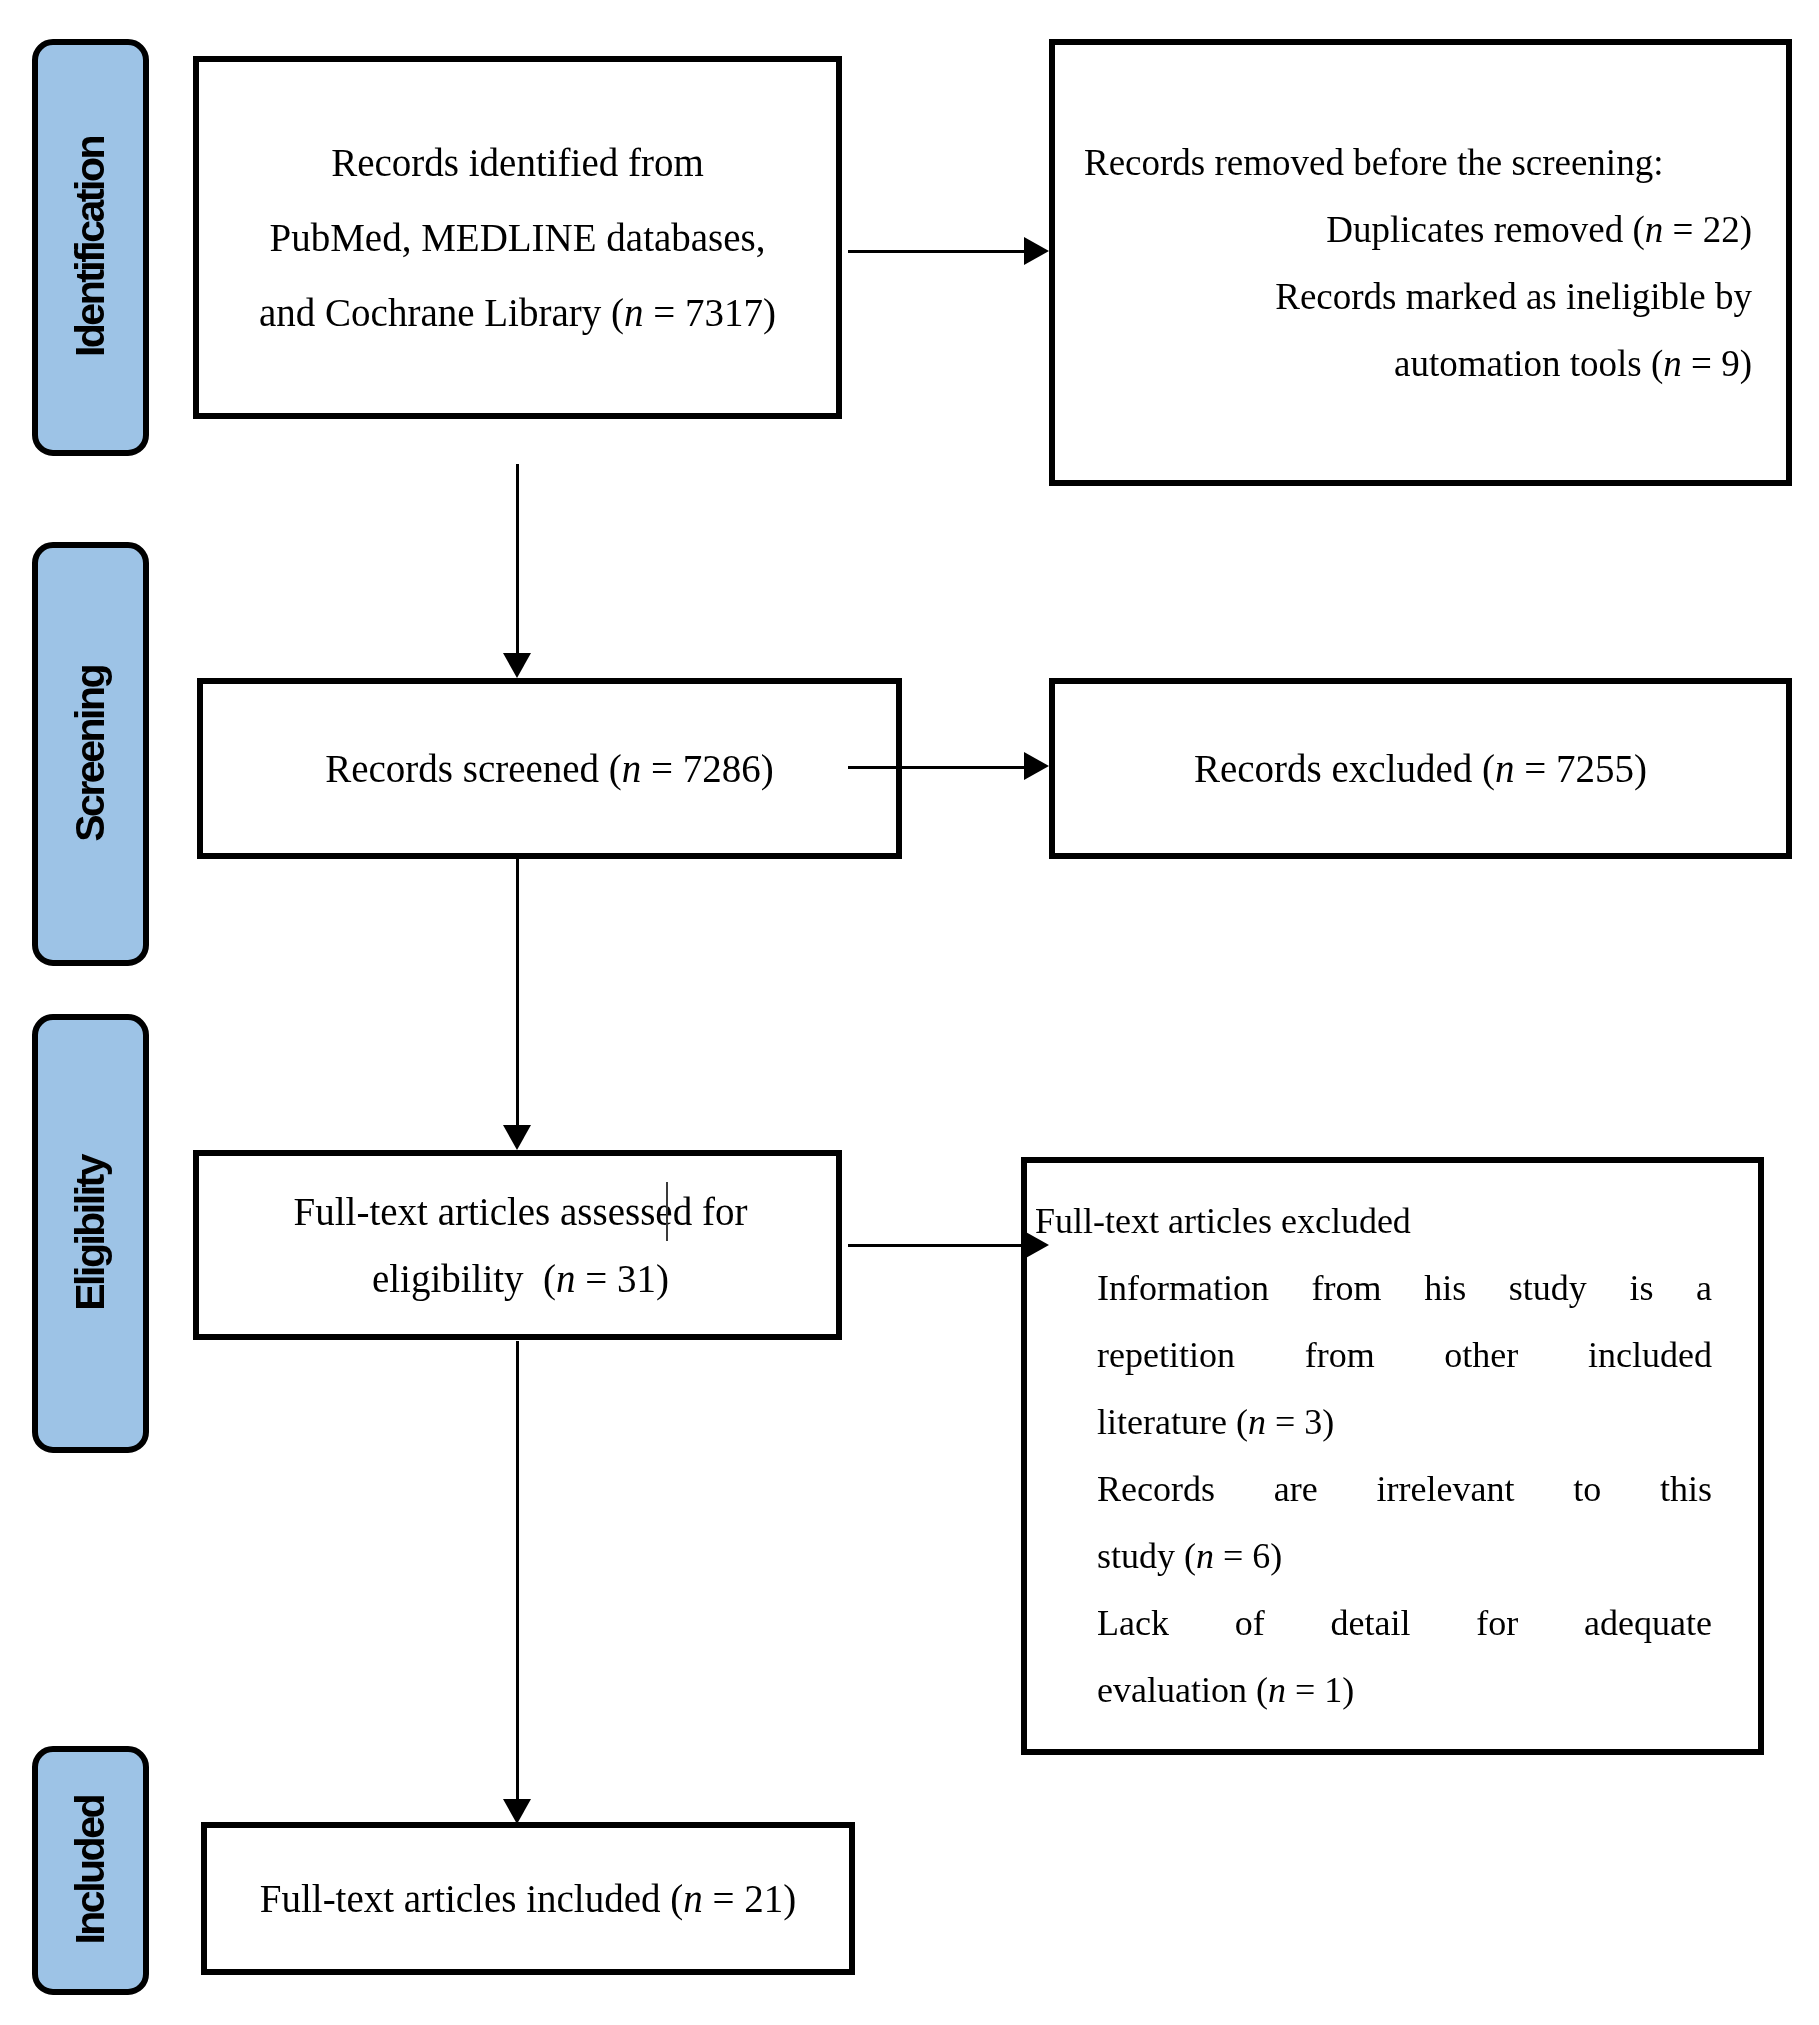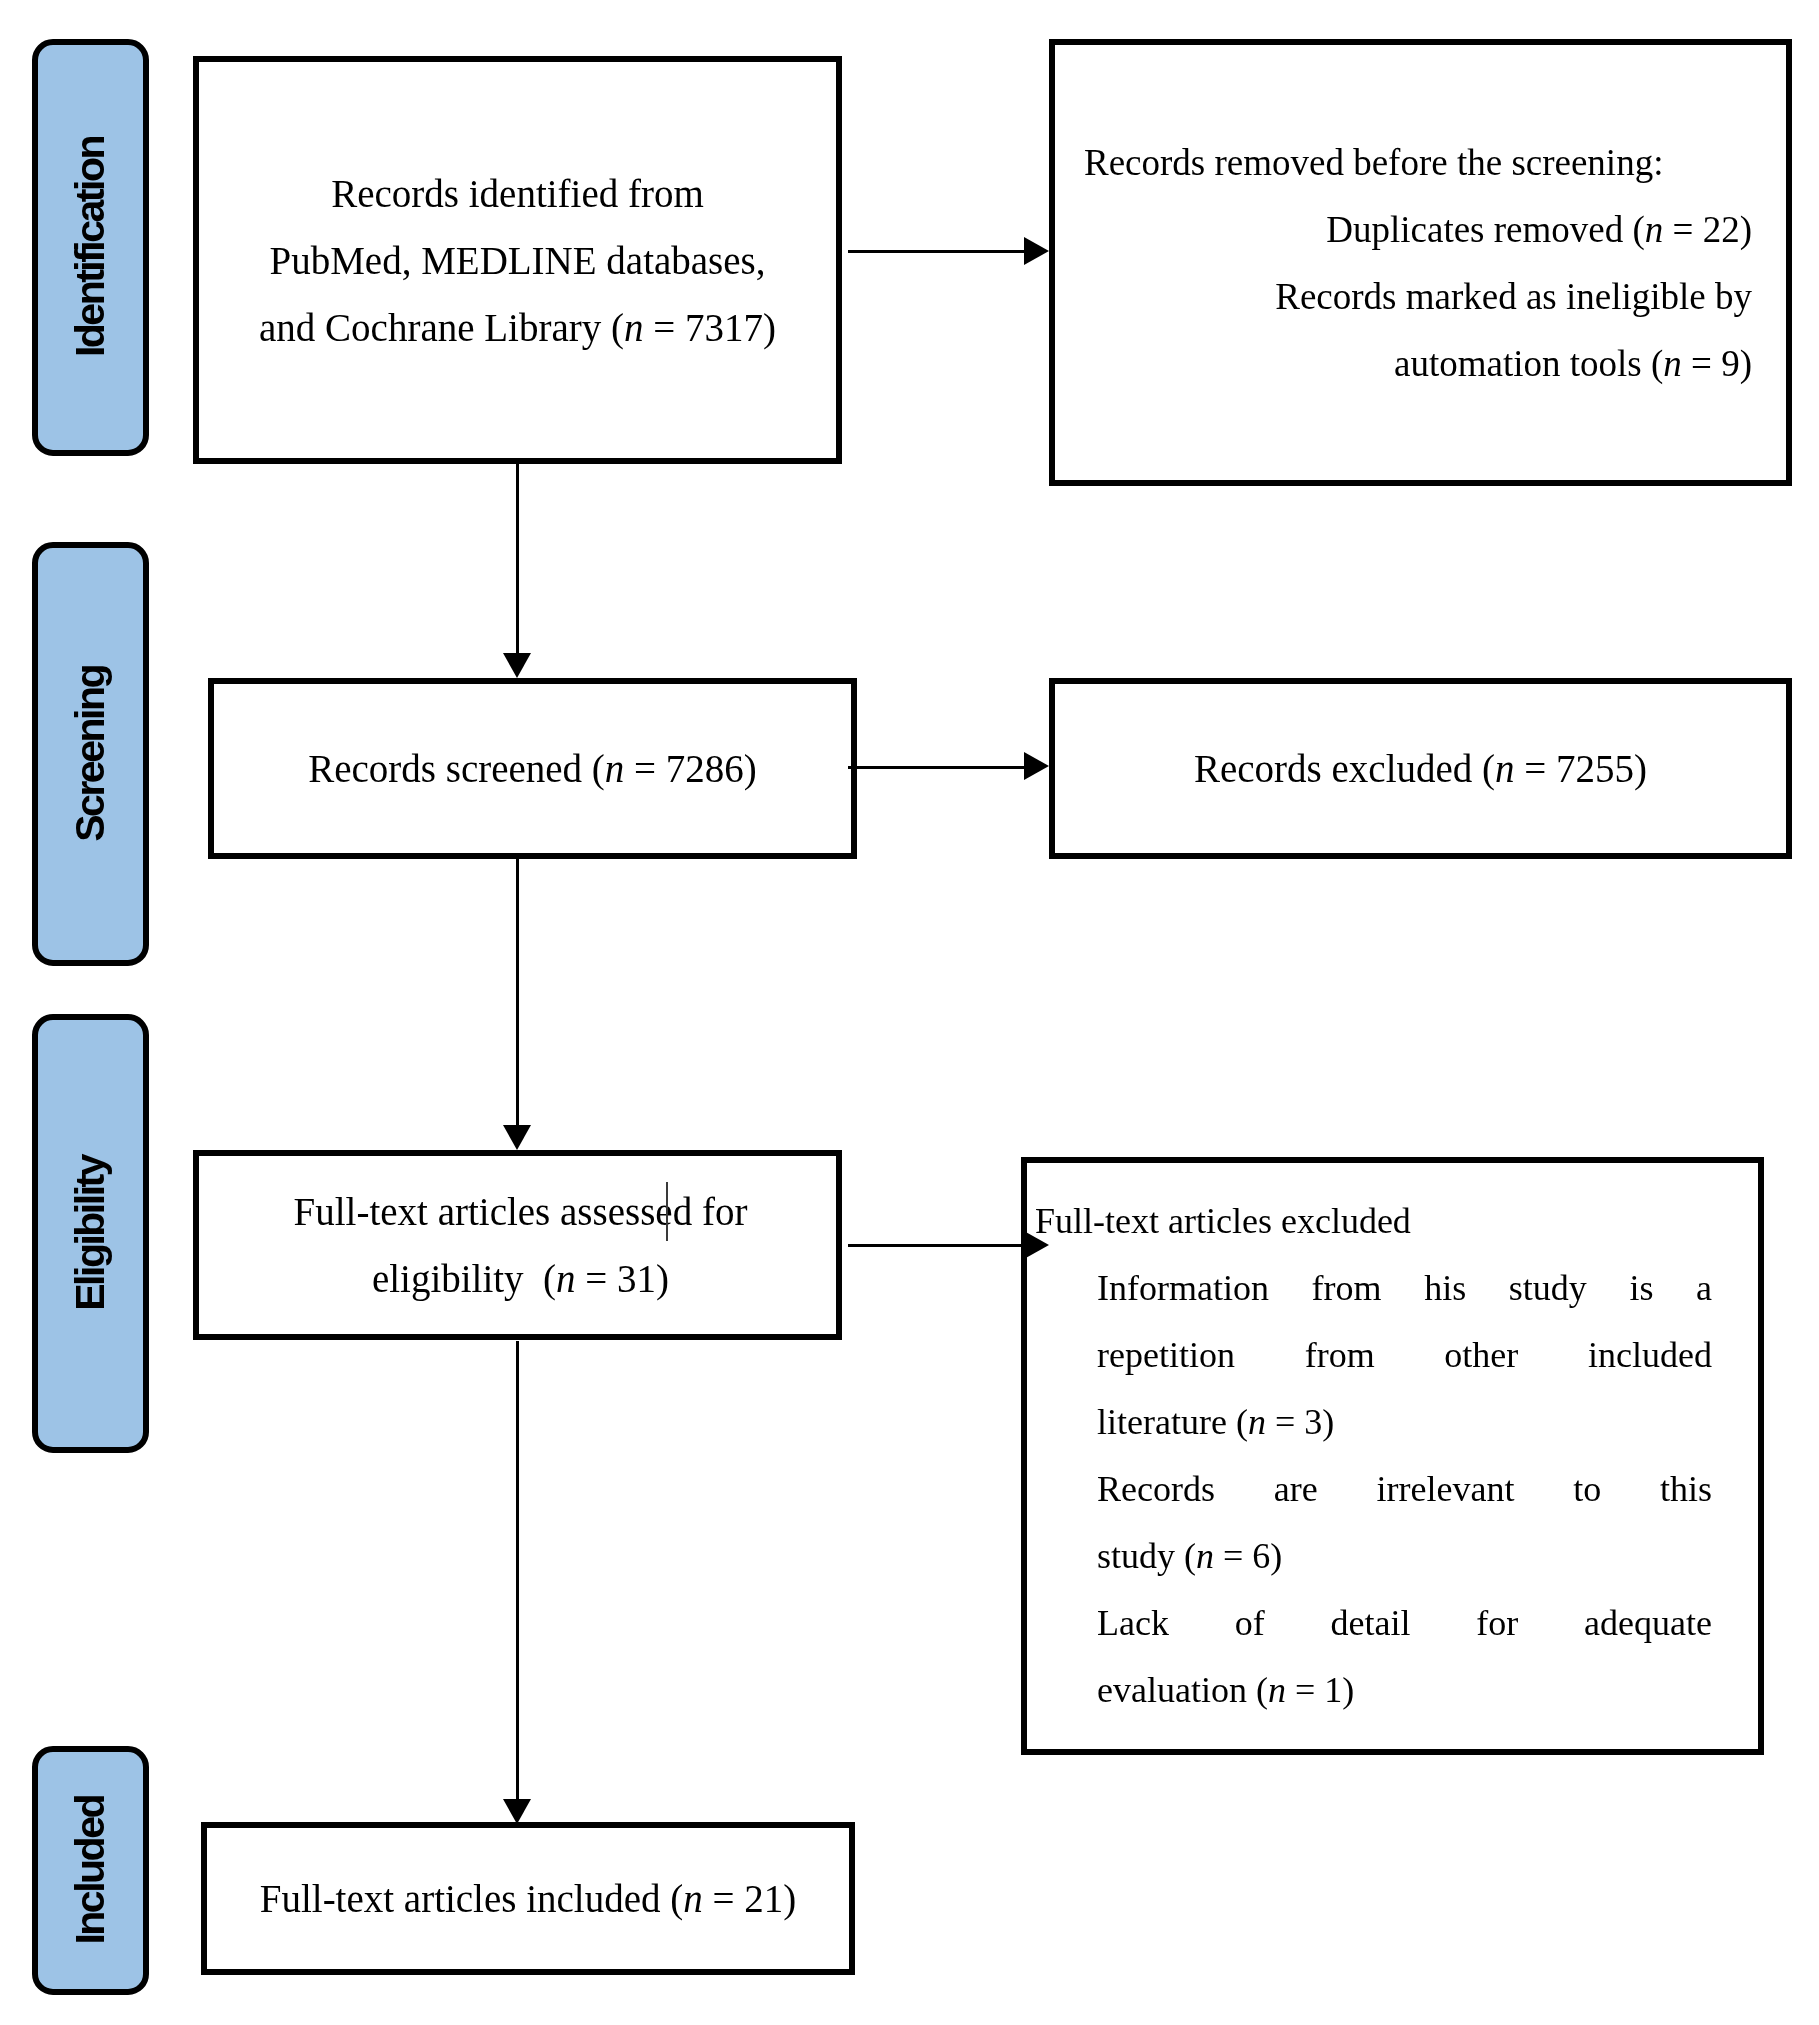--- a/index.html
+++ b/index.html
@@ -91,34 +91,34 @@
   <div class="stage-label" style="top:542px; height:424px;">
     <span class="vtext">Screening</span>
   </div>
   <div class="stage-label" style="top:1014px; height:439px;">
     <span class="vtext">Eligibility</span>
   </div>
   <div class="stage-label" style="top:1746px; height:249px;">
     <span class="vtext">Included</span>
   </div>
 
-  <div class="box centered" style="left:193px; top:56px; width:649px; height:408px;">
+  <div class="box centered" style="left:193px; top:56px; width:649px; height:363px;gap:8px;">
     <div class="bigline">Records identified from</div>
     <div class="bigline">PubMed, MEDLINE databases,</div>
     <div class="bigline">and Cochrane Library (<i>n</i> = 7317)</div>
   </div>
 
   <div class="box lefttext" style="left:1049px; top:39px; width:743px; height:447px;">
     <div class="medline">Records removed before the screening:</div>
     <div class="medline indent">Duplicates removed (<i>n</i> = 22)</div>
     <div class="medline indent">Records marked as ineligible by</div>
     <div class="medline indent">automation tools (<i>n</i> = 9)</div>
   </div>
 
-  <div class="box centered" style="left:208px; top:678px; width:649px; height:181px;text-align:center;">
+  <div class="box centered" style="left:197px; top:678px; width:705px; height:181px;text-align:center;">
     <div class="bigline">Records screened (<i>n</i> = 7286)</div>
   </div>
 
   <div class="box centered" style="left:1049px; top:678px; width:743px; height:181px;">
     <div class="bigline">Records excluded (<i>n</i> = 7255)</div>
   </div>
 
   <div class="box centered" style="left:193px; top:1150px; width:649px; height:190px;padding-left:6px;">
     <div class="bigline">Full-text articles assessed for</div>
     <div class="bigline">eligibility  (<i>n</i> = 31)</div>

